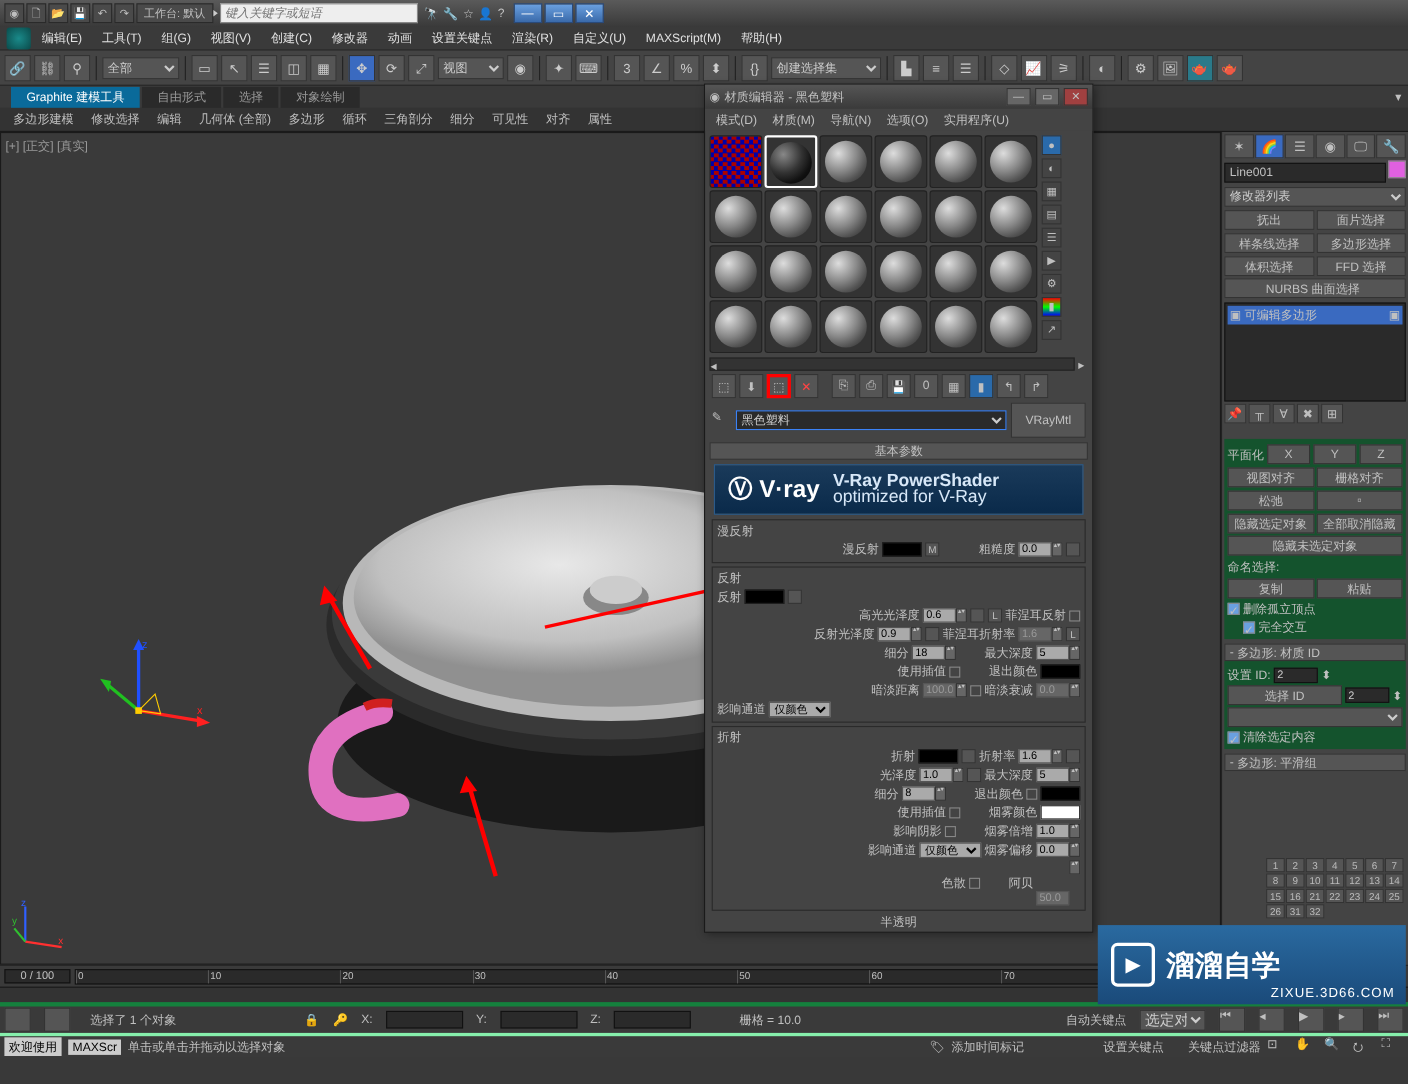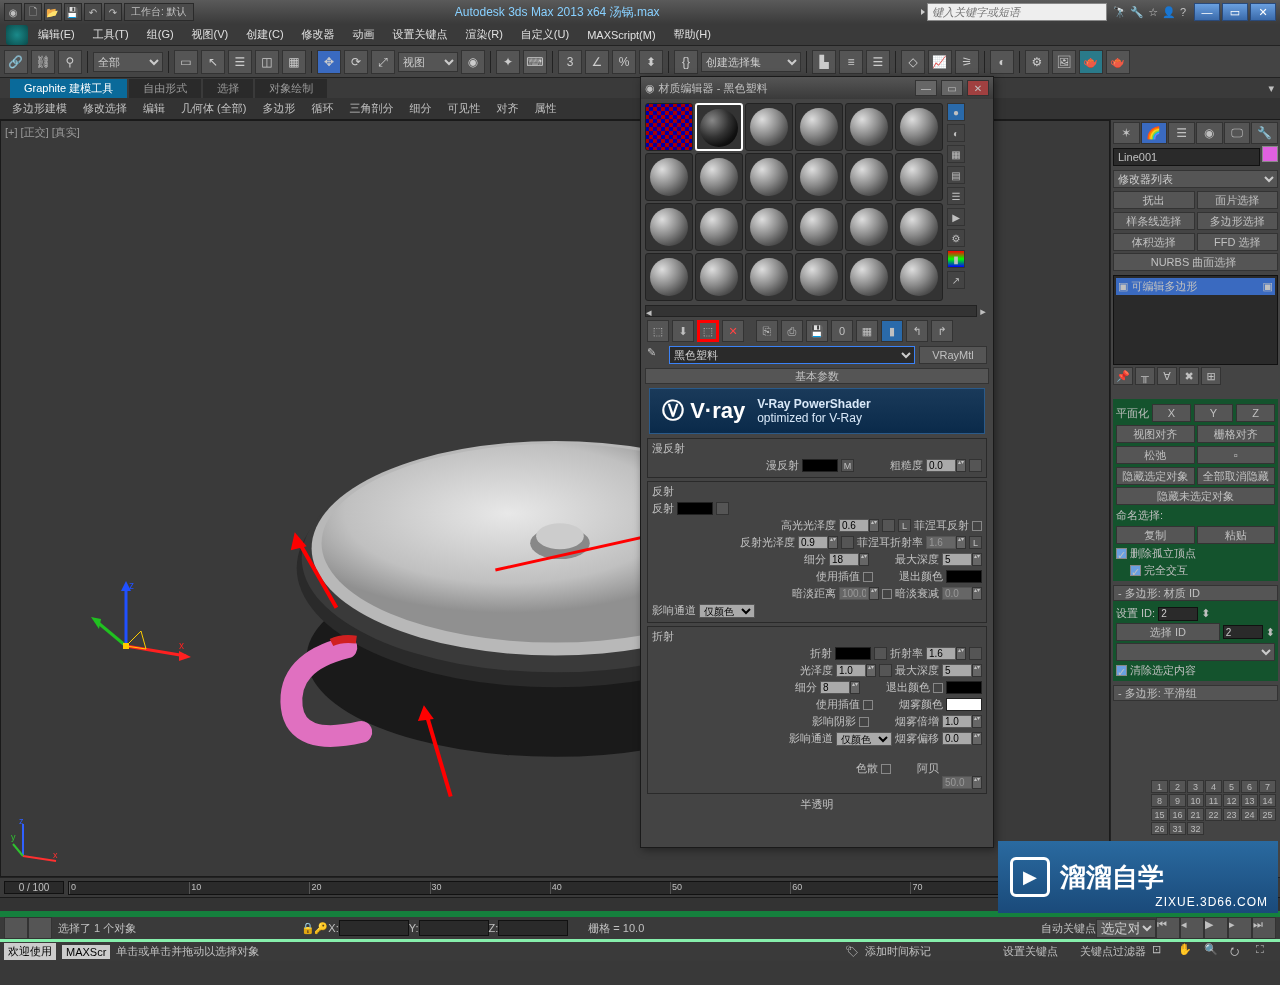--- a/index.html
+++ b/index.html
@@ -76,43 +76,43 @@
 .matdlg .sample .ball { width: 38px; height: 38px; border-radius: 50%; background: radial-gradient(circle at 32% 30%, #ddd, #888 45%, #555 70%, #222); margin: 4px auto; }
 .matdlg .sample.checker { background: repeating-conic-gradient(#a00 0 25%, #00a 0 50%) 50%/8px 8px; }
 .matdlg .sample.black .ball { background: radial-gradient(circle at 32% 30%, #888, #333 45%, #111 70%, #000); }
 .matdlg .side-tools { display: flex; flex-direction: column; gap: 3px; margin-left: 4px; }
 .matdlg .side-tools .st { width: 18px; height: 18px; border: 1px solid #333; font-size: 10px; display: flex; align-items: center; justify-content: center; }
 .matdlg .h-tools { display: flex; gap: 3px; padding: 2px 6px; align-items: center; }
 .matdlg .h-tools .ht { width: 22px; height: 22px; background: #555; border: 1px solid #333; display: flex; align-items: center; justify-content: center; font-size: 11px; }
 .matdlg .h-tools .redbox { border: 3px solid #ff0000; }
 .matdlg .namebar { display: flex; gap: 4px; padding: 2px 6px; align-items: center; }
 .matdlg .namebar select { flex: 1; background: #2a2a2a; border: 1px solid #3b82f6; color: #ccc; height: 18px; font-size: 11px; }
-.matdlg .namebar .typebtn { width: 68px; height: 18px; background: #555; border: 1px solid #333; display: flex; align-items: center; justify-content: center; font-size: 11px; }
+.matdlg .namebar .typebtn { width: 68px; height: 32px; background: #555; border: 1px solid #333; display: flex; align-items: center; justify-content: center; font-size: 11px; }
 .matdlg .rollhdr { background: #555; text-align: center; height: 16px; font-size: 11px; border: 1px solid #333; margin: 2px 4px; display: flex; align-items: center; justify-content: center; }
 .matdlg .vray-logo { margin: 4px 8px; height: 46px; background: linear-gradient(#1a3a5a,#0a2a4a); border: 1px solid #2a5a8a; display: flex; align-items: center; padding: 0 12px; gap: 12px; }
 .matdlg .vray-logo .vlogo { font-size: 22px; font-weight: bold; color: #fff; }
-.matdlg .vray-logo .vtxt { color: #d8e8f8; font-size: 12px; line-height: 14px; }
+.matdlg .vray-logo .vtxt { color: #d8e8f8; font-size: 16px; line-height: 14px; }
 .matdlg .group { margin: 3px 6px; border: 1px solid #2a2a2a; padding: 2px 4px 4px; }
 .matdlg .group .gtitle { font-size: 11px; margin-bottom: 2px; }
 .matdlg .group .prow { display: flex; align-items: center; gap: 3px; margin-top: 2px; font-size: 11px; justify-content: flex-end; }
 .matdlg .group .prow .lbl { text-align: right; }
 .matdlg .group .sw { width: 36px; height: 13px; border: 1px solid #222; }
-.matdlg .group .spin { display: flex; align-items: flex-end; }
+.matdlg .group .spin { display: flex; align-items: flex-start; }
 .matdlg .group .spin input { width: 30px; height: 13px; background: #aaa; border: 1px solid #555; color: #000; font-size: 10px; padding: 0 2px; }
 .matdlg .group .spin .ar { width: 10px; height: 13px; background: #666; border: 1px solid #333; display: flex; flex-direction: column; font-size: 6px; line-height: 5px; text-align: center; }
 .matdlg .group .mb { width: 13px; height: 13px; background: #555; border: 1px solid #333; display: flex; align-items: center; justify-content: center; font-size: 9px; }
 .matdlg .group .chk { width: 10px; height: 10px; border: 1px solid #888; }
 .matdlg .group select { background: #aaa; border: 1px solid #555; color: #000; font-size: 10px; height: 14px; }
 
 
 .timeline { height: 20px; background: #3a3a3a; display: flex; align-items: center; border-top: 1px solid #222; padding: 0 4px; font-size: 10px; }
 .timeline .pos { width: 60px; background: #2a2a2a; border: 1px solid #111; text-align: center; }
 .timeline .track { flex: 1; height: 14px; background: #2a2a2a; border: 1px solid #111; margin: 0 4px; position: relative; }
 .timeline .track .tick { position: absolute; top: 0; bottom: 0; border-left: 1px solid #555; font-size: 9px; padding-left: 1px; }
-.status { height: 28px; background: #3a3a3a; display: flex; align-items: center; padding: 0 4px; gap: 0; border-top: 6px solid #15803d; }
+.status { height: 28px; background: #3a3a3a; display: flex; align-items: center; padding: 0 4px; gap: 12px; border-top: 4px solid #15803d; }
 .status .stb { width: 24px; height: 22px; background: #555; border: 1px solid #333; }
 .status .stxt { padding: 0 6px; }
 .status input { background: #2a2a2a; border: 1px solid #111; color: #ccc; height: 16px; width: 70px; font-size: 10px; padding: 0 2px; }
 .status2 { height: 22px; background: #3a3a3a; display: flex; align-items: center; padding: 0 4px; gap: 6px; font-size: 11px; border-top: 3px solid #86efac; }
 .status2 .welcome { background: #ccc; color: #000; padding: 1px 4px; }
 
 
 .watermark { position: absolute; right: 2px; bottom: 72px; width: 280px; height: 72px; background: linear-gradient(#2a6aa0,#1a4a7a); display: flex; align-items: center; gap: 10px; padding: 0 12px; z-index: 30; color: #fff; }
 .watermark .play { width: 40px; height: 40px; border: 3px solid #fff; border-radius: 6px; display: flex; align-items: center; justify-content: center; font-size: 18px; }
 .watermark .txt { font-size: 26px; font-weight: bold; }
@@ -126,21 +126,20 @@
 <div class="titlebar">
   <div class="qat">
     <div class="btn">◉</div>
     <div class="btn">🗋</div>
     <div class="btn">📂</div>
     <div class="btn">💾</div>
     <div class="btn">↶</div>
     <div class="btn">↷</div>
     <div class="btn" style="width:auto;padding:0 6px">工作台: 默认</div>
   </div>
-  <div class="title-center">Autodesk 3ds Max  2013 x64    汤锅.max</div>
   <div style="width:6px;height:6px;border-left:4px solid #ccc;border-top:3px solid transparent;border-bottom:3px solid transparent"></div>
   <input class="searchbox" placeholder="键入关键字或短语" style="">
   <div class="right-icons">
     <span>🔭</span>
     <span>🔧</span>
     <span>☆</span>
     <span>👤</span>
     <span>?</span>
   </div>
   <div class="winbtns">
@@ -393,20 +392,27 @@
 </div>
 
 <div class="matdlg">
   <div class="dlg-title">
     <span>◉</span>
     <span>材质编辑器 - 黑色塑料</span>
     <div class="spacer"></div>
     <div class="wb">—</div>
     <div class="wb">▭</div>
     <div class="wb" style="background:#a04040">✕</div>
+  </div>
+  <div class="dlg-menu">
+    <div class="mi">模式(D)</div>
+    <div class="mi">材质(M)</div>
+    <div class="mi">导航(N)</div>
+    <div class="mi">选项(O)</div>
+    <div class="mi">实用程序(U)</div>
   </div>
   <div class="samples">
     <div class="sample-grid">
       <div class="sample checker"></div>
       <div class="sample sel black">
           <div class="ball"></div>
         </div>
       <div class="sample">
           <div class="ball"></div>
         </div>

